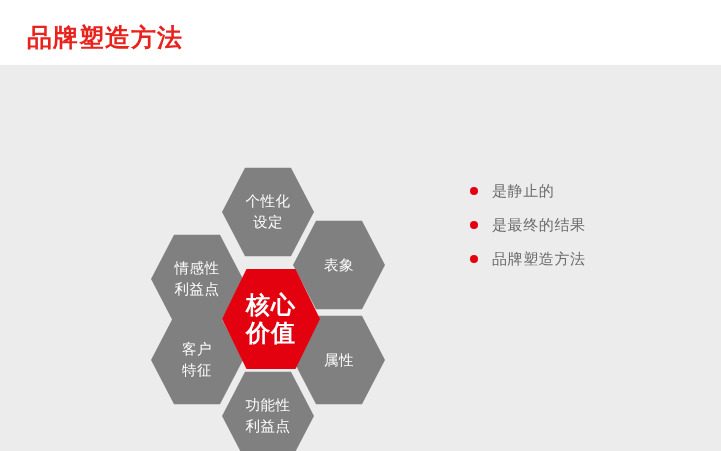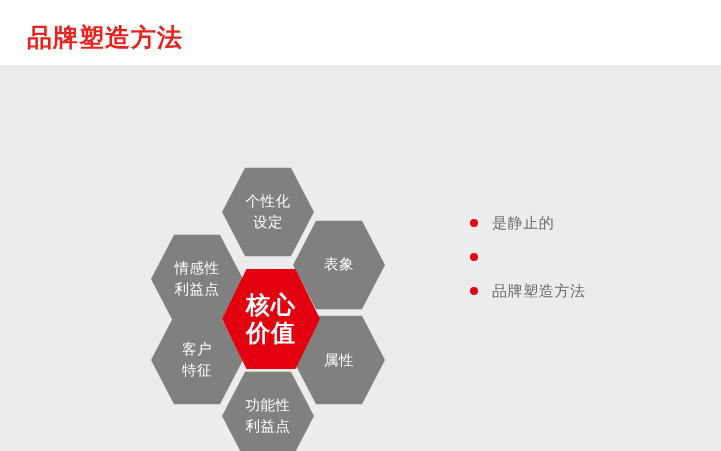--- a/index.html
+++ b/index.html
@@ -69,40 +69,39 @@
     color: #ffffff;
     font-size: 14.5px;
     line-height: 21px;
     letter-spacing: 0.5px;
     white-space: pre-line;
     text-shadow: 0 0 1px rgba(0,0,0,0.12);
   }
   
   .hex-top        { left: 92px;  top: 5px;   }
   .hex-upper-left { left: 21px;  top: 72px;  }
-  .hex-upper-right{ left: 163px; top: 58px; font-family: Liberation Mono, monospace;  }
+  .hex-upper-right{ left: 163px; top: 58px;  }
   .hex-center     { left: 92px;  top: 106px; background: #e3000f; width: 98px; height: 104px; text-align: center; }
   .hex-lower-left { left: 21px;  top: 153px; }
   .hex-lower-right{ left: 163px; top: 153px; }
   .hex-bottom     { left: 92px;  top: 209px; }
 
   .hex-center .hex-label {
     font-size: 24px;
     font-weight: bold;
     line-height: 28px;
     letter-spacing: 1px;
   }
 
   
   .bullet-list {
     position: absolute;
     left: 470px;
     top: 109px;
     width: 225px;
-    margin-top: 32px;
   }
   .bullet-item {
     display: flex;
     align-items: center;
     height: 34px;
   }
   .bullet-dot {
     width: 8px;
     height: 8px;
     border-radius: 50%;
@@ -166,20 +165,21 @@
 
   <div class="bullet-list">
 
     <div class="bullet-item">
       <span class="bullet-dot"></span>
       <span class="bullet-text">是静止的</span>
     </div>
 
     <div class="bullet-item">
       <span class="bullet-dot"></span>
+      <span class="bullet-text">是最终的结果</span>
     </div>
 
 
     <div class="bullet-item">
       <span class="bullet-dot"></span>
       <span class="bullet-text">品牌塑造方法</span>
     </div>
 
   </div>
 

